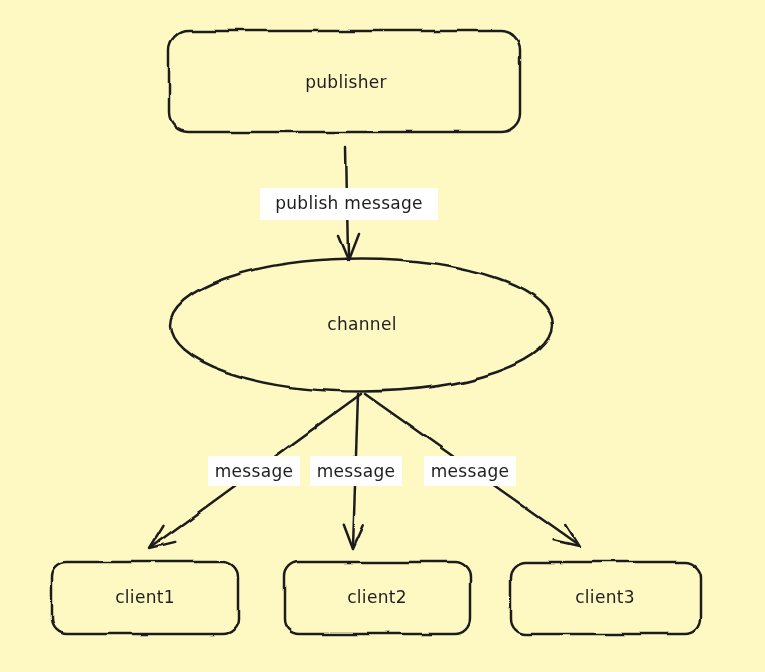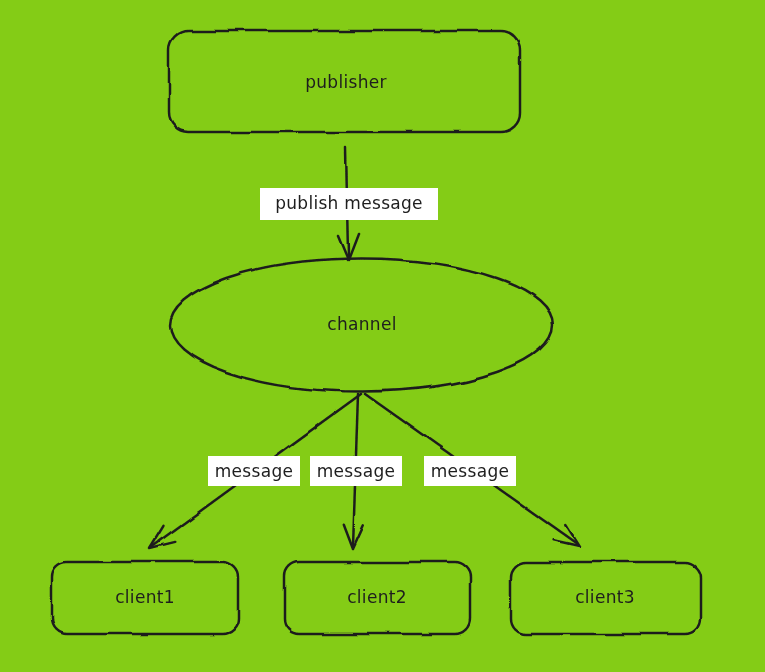--- a/index.html
+++ b/index.html
@@ -8,21 +8,21 @@
     background: #ffffff;
     width: 765px;
     height: 672px;
     overflow: hidden;
     font-family: "DejaVu Sans", "Liberation Sans", sans-serif;
   }
   .canvas {
     position: relative;
     width: 765px;
     height: 672px;
-    background: #84cc16;
+    background: #fef9c3;
   }
   svg { display: block; }
   .sketch {
     fill: none;
     stroke: #1e1e1e;
     stroke-width: 2.5;
     stroke-linecap: round;
     stroke-linejoin: round;
   }
   .node-label, .edge-label {

